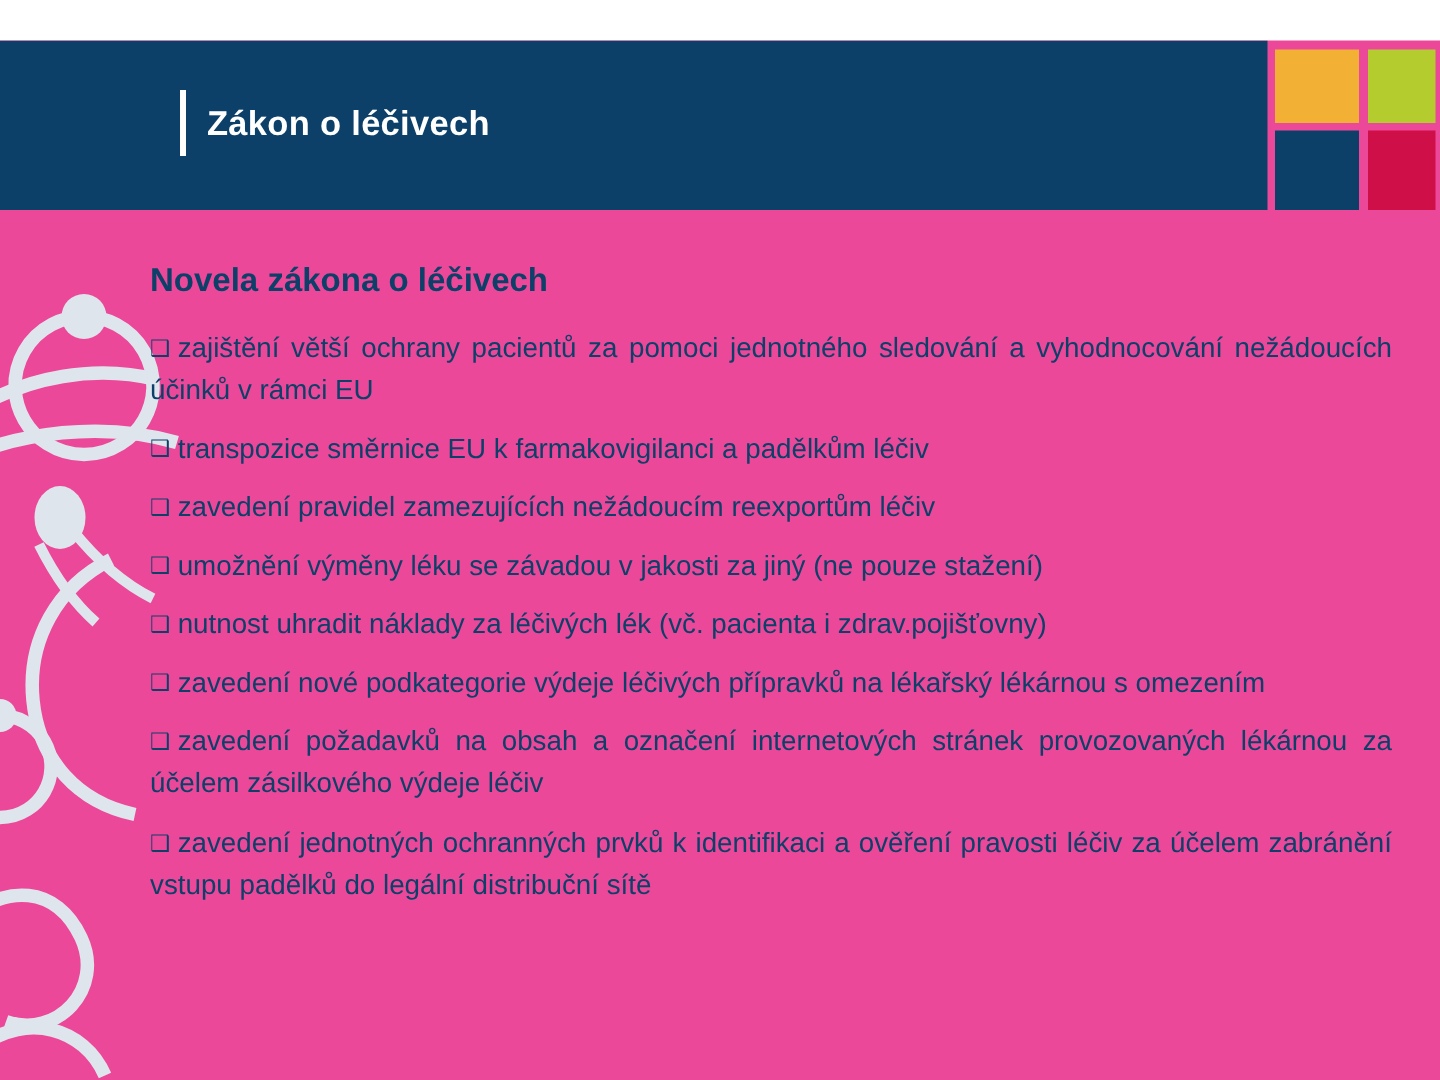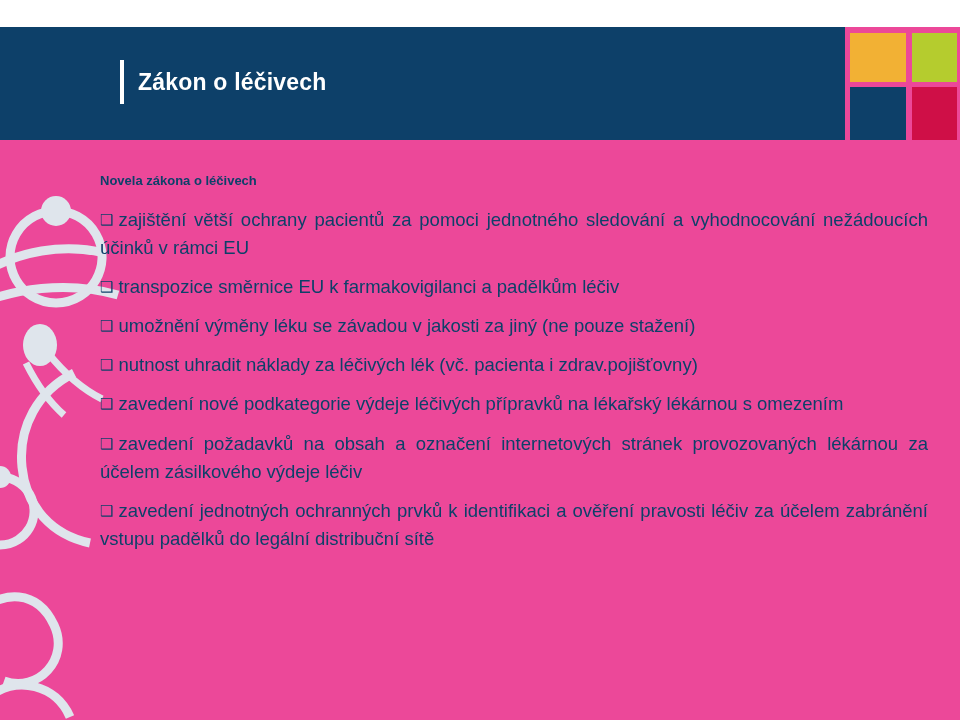--- a/index.html
+++ b/index.html
@@ -73,21 +73,21 @@
   }
 
   
   .content {
     position: absolute;
     left: 100px;
     top: 146px;
     width: 828px;
   }
   .subtitle {
-    font-size: 13px;
+    font-size: 22px;
     font-weight: bold;
     color: #0d4069;
     margin: 0 0 16px 0;
     line-height: 1.3;
   }
   .para {
     font-size: 18.5px;
     color: #0d4069;
     line-height: 1.52;
     margin: 0 0 11px 0;
@@ -141,20 +141,23 @@
     <p class="subtitle">Novela zákona o léčivech</p>
 
     <p class="para">
       <span class="bullet-glyph">❑</span><span>zajištění větší ochrany pacientů za pomoci jednotného sledování a vyhodnocování nežádoucích účinků v rámci EU</span>
     </p>
 
     <p class="para">
       <span class="bullet-glyph">❑</span><span>transpozice směrnice EU k farmakovigilanci a padělkům léčiv</span>
     </p>
 
+    <p class="para">
+      <span class="bullet-glyph">❑</span><span>zavedení pravidel zamezujících nežádoucím reexportům léčiv</span>
+    </p>
 
     <p class="para">
       <span class="bullet-glyph">❑</span><span>umožnění výměny léku se závadou v jakosti za jiný (ne pouze stažení)</span>
     </p>
 
     <p class="para">
       <span class="bullet-glyph">❑</span><span>nutnost uhradit náklady za léčivých lék (vč. pacienta i zdrav.pojišťovny)</span>
     </p>
 
     <p class="para">

